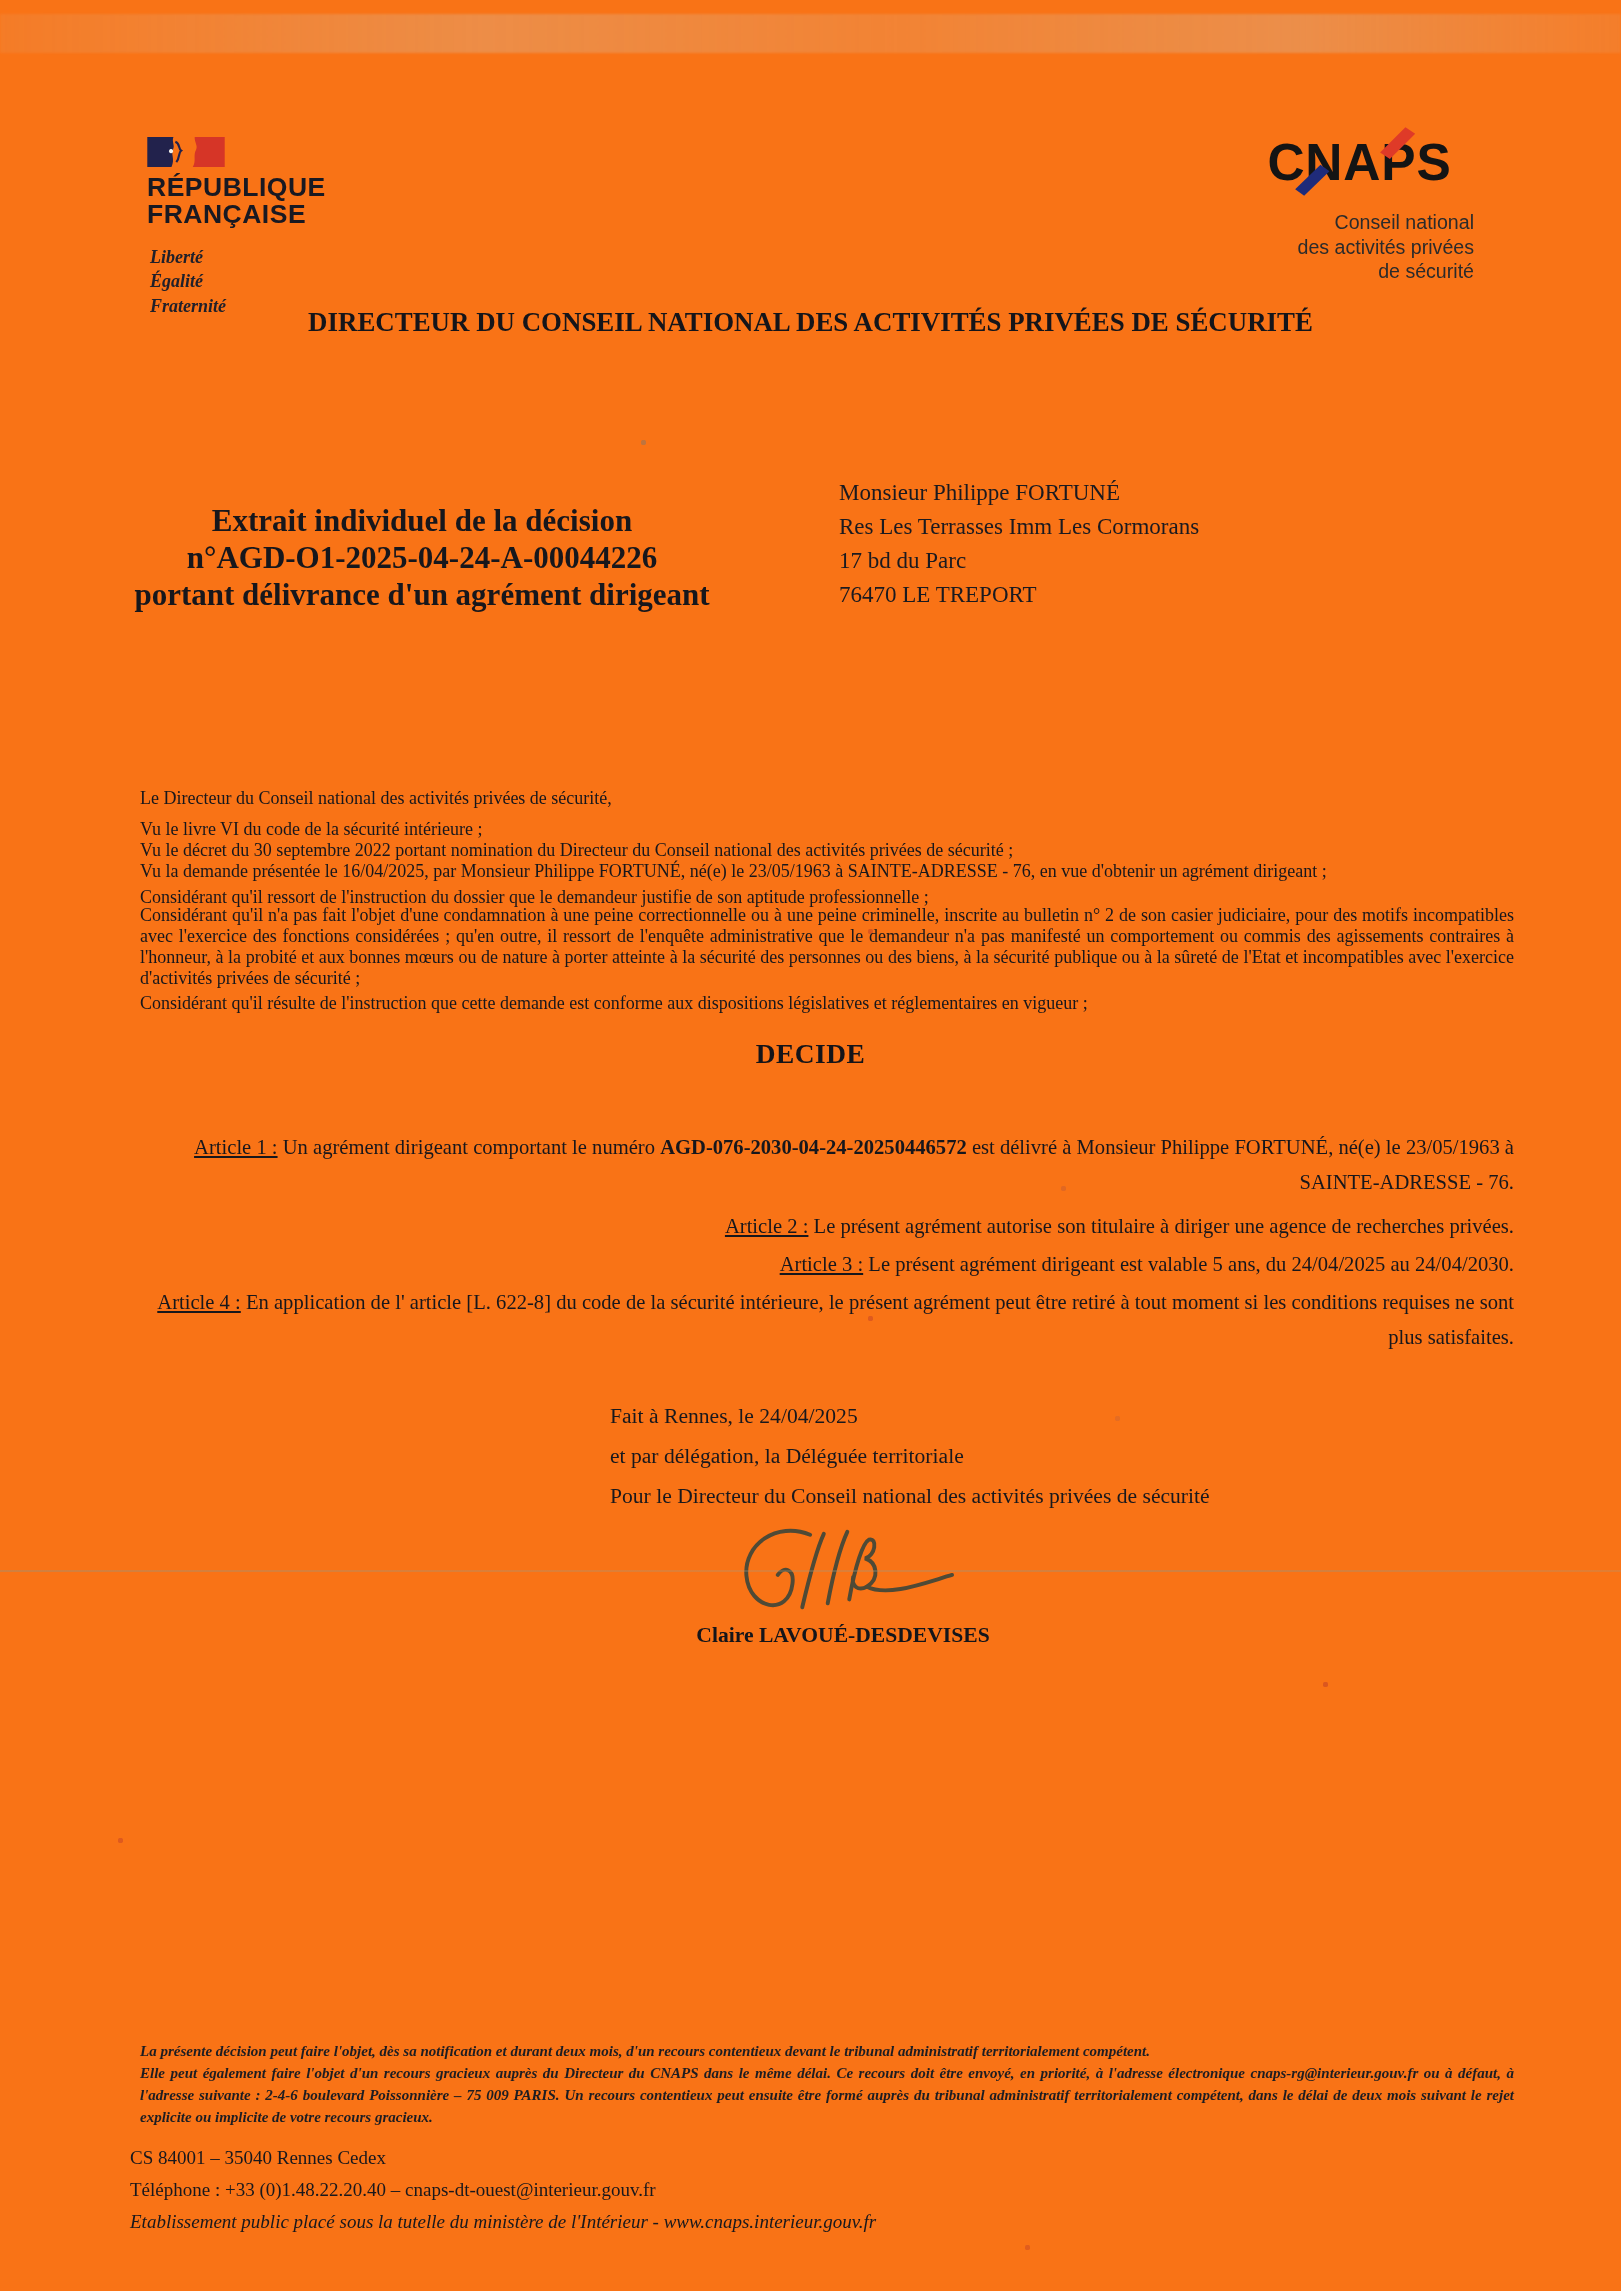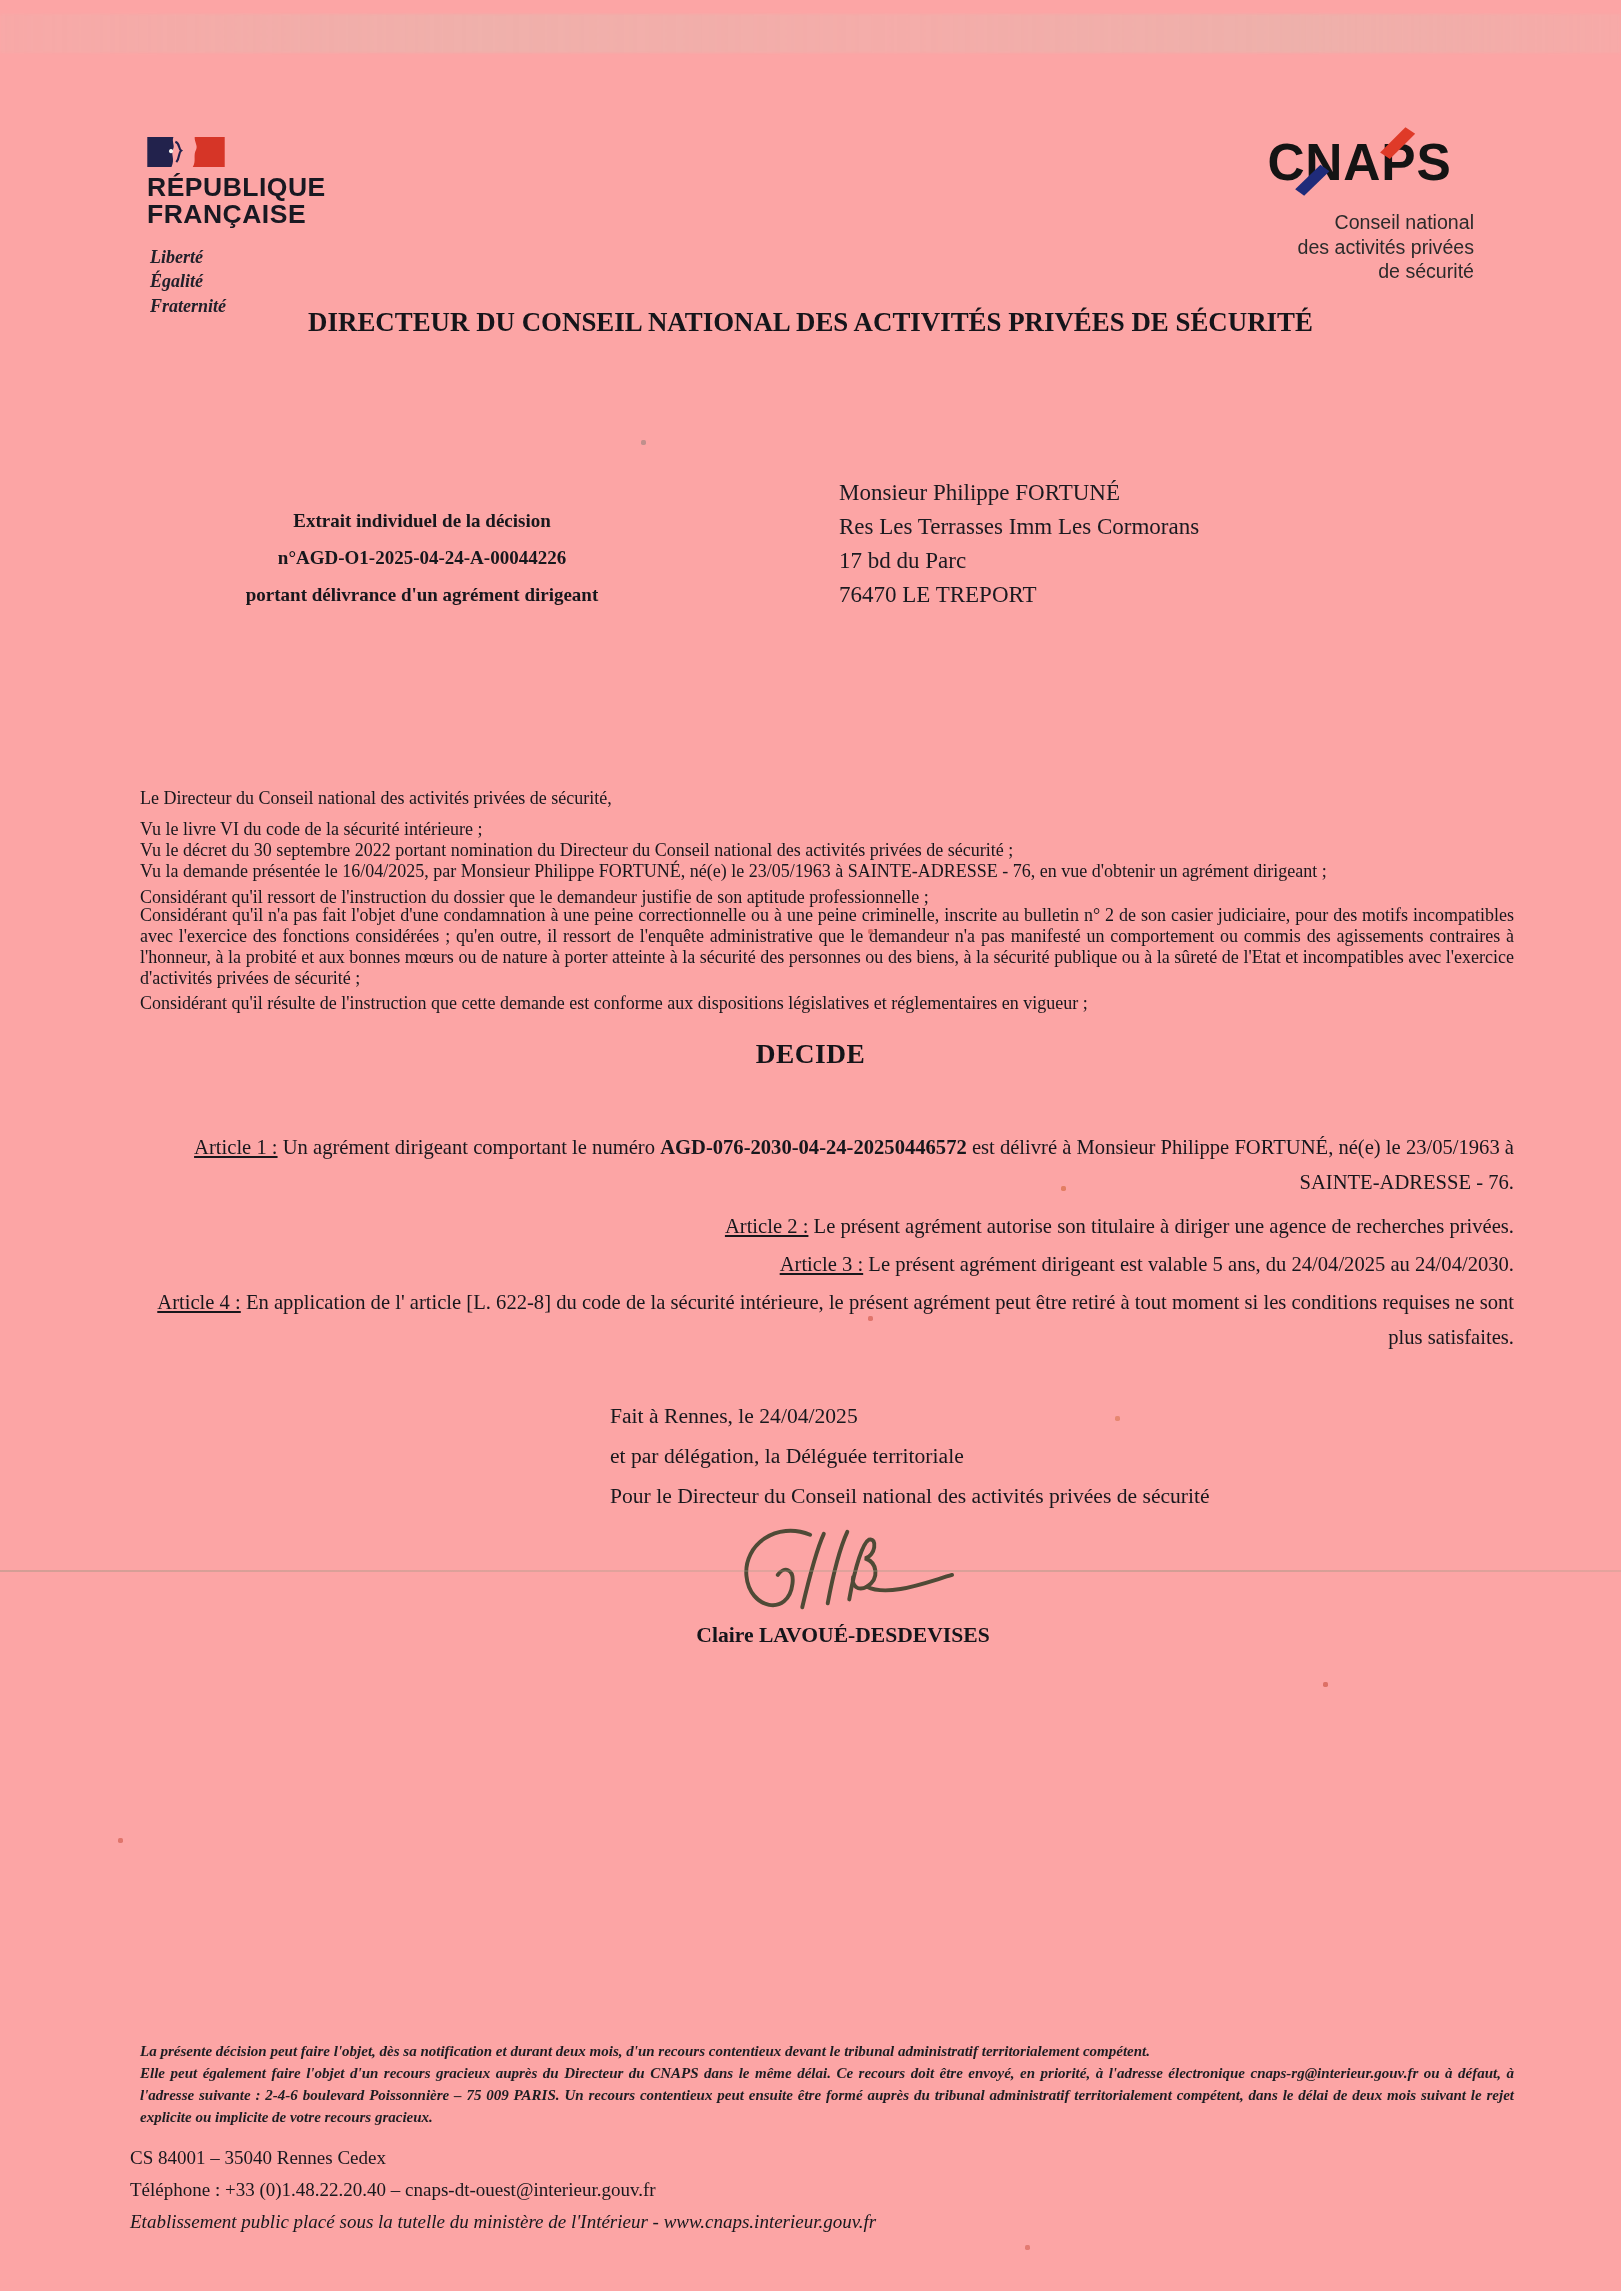--- a/index.html
+++ b/index.html
@@ -1,20 +1,20 @@
 <!DOCTYPE html>
 <html lang="fr"><head>
 <meta charset="utf-8">
 <style>
   html,body{margin:0;padding:0;background:#8a8a8a;}
   .page{
     position:relative;
     width:1621px;height:2292px;
     margin:0 auto;
-    background:#fca5a5;
+    background:#f97316;
     font-family:"Liberation Serif", serif;
     color:#1c1c1c;
     overflow:hidden;
   }
   
   .scan-top{
     position:absolute;left:0;top:13.7px;width:100%;height:39px;
     background:linear-gradient(90deg, rgba(214,208,192,.10), rgba(210,203,186,.30) 30%, rgba(214,208,192,.18) 55%, rgba(208,201,184,.32) 80%, rgba(214,208,192,.12));
     filter:blur(1px);
   }
@@ -46,21 +46,21 @@
   .cnaps-tagline{font-family:"Liberation Sans", sans-serif;font-size:19.6px;line-height:24.5px;color:#2b2b2b;margin-top:2px;}
 
   .doc-title{
     position:absolute;left:0;top:306px;width:100%;text-align:center;
     font-weight:bold;font-size:28px;color:#15151a;
     transform:scaleX(.96);
   }
 
   .ref-block{
     position:absolute;left:125px;top:502px;width:594px;text-align:center;
-    font-weight:bold;font-size:19px;line-height:37px;color:#17171c;
+    font-weight:bold;font-size:31px;line-height:37px;color:#17171c;
   }
   .recipient{
     position:absolute;left:839px;top:476px;width:549px;
     font-size:23px;line-height:34px;color:#1a1a20;
   }
 
   .body-text{position:absolute;left:140px;width:1374px;font-size:18px;line-height:21px;color:#17171c;}
   .opening{top:788px;}
   .vu{top:819px;}
   .vu div{white-space:nowrap;}

